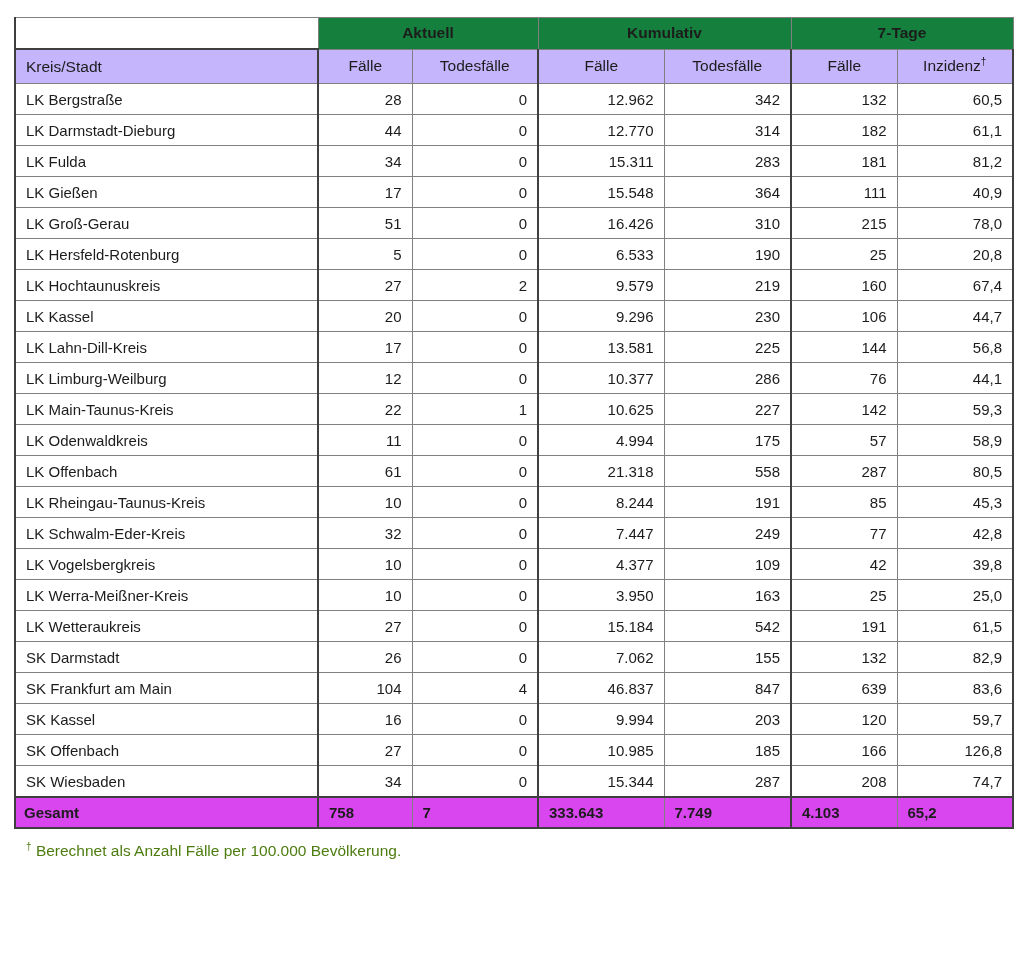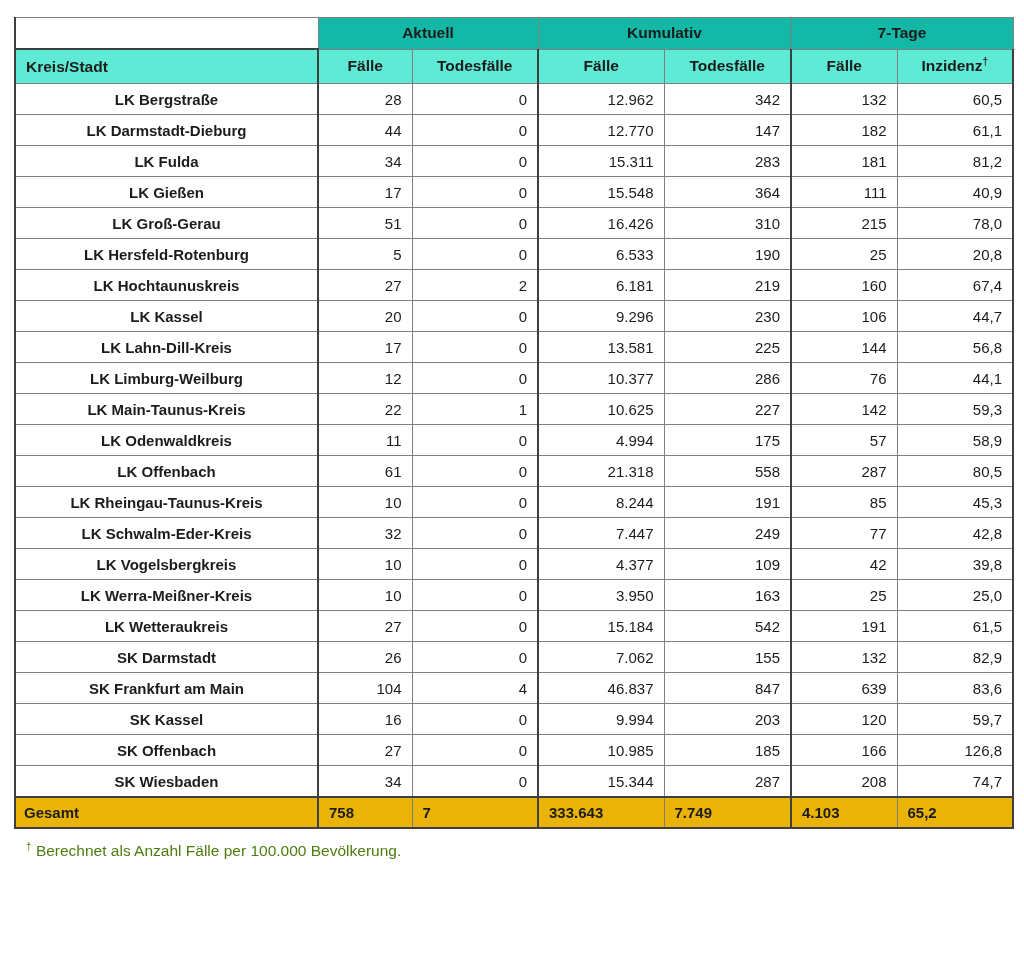--- a/index.html
+++ b/index.html
@@ -30,71 +30,70 @@
     overflow: hidden;
     white-space: nowrap;
   }
   
   .no-cell {
     border: none;
     background: #ffffff;
   }
   
   .group-cell {
-    background: #14b8a6;
+    background: #15803d;
     font-weight: bold;
     text-align: center;
     font-size: 15.5px;
     border-top: 2.5px solid #3f3f3f;
     border-left: 2.5px solid #3f3f3f;
     border-right: 2.5px solid #3f3f3f;
     height: 27px;
   }
   
   .head-row th {
-    background: #5eead4;
-    font-weight: bold;
+    background: #c4b5fd;
+    font-weight: normal;
     font-size: 15.5px;
     text-align: center;
     height: 33px;
   }
   .head-row .corner-cell {
     text-align: left;
     border-top: 2.5px solid #3f3f3f;
   }
   sup.dagger {
     font-size: 10px;
     vertical-align: super;
     line-height: 0;
   }
   
   .data-row td.name-cell {
-    text-align: center;
-    font-weight: bold;
+    text-align: left;
   }
   .data-row td.num-cell {
     text-align: right;
   }
   
   .covid-table tr > *:nth-child(1) { border-left: 2.5px solid #3f3f3f; }
   .head-row th:nth-child(1),
   .data-row td:nth-child(1),
   .total-row td:nth-child(1),
   .head-row th:nth-child(3),
   .data-row td:nth-child(3),
   .total-row td:nth-child(3),
   .head-row th:nth-child(5),
   .data-row td:nth-child(5),
   .total-row td:nth-child(5),
   .head-row th:nth-child(7),
   .data-row td:nth-child(7),
   .total-row td:nth-child(7) { border-right: 2.5px solid #3f3f3f; }
   
   .total-row td {
-    background: #eab308;
+    background: #d946ef;
     font-weight: bold;
     border-top: 2.5px solid #3f3f3f;
     border-bottom: 2.5px solid #3f3f3f;
     height: 29px;
     margin-left: 28px;
   }
   .total-row td:nth-child(1) { text-align: left; padding-left: 8px; }
   .total-row td.num-cell { text-align: left; }
   
   .footnote {
@@ -143,21 +142,21 @@
     <td class="num-cell">12.962</td>
     <td class="num-cell">342</td>
     <td class="num-cell">132</td>
     <td class="num-cell">60,5</td>
   </tr>
         <tr class="data-row">
     <td class="name-cell">LK Darmstadt-Dieburg</td>
     <td class="num-cell">44</td>
     <td class="num-cell">0</td>
     <td class="num-cell">12.770</td>
-    <td class="num-cell">147</td>
+    <td class="num-cell">314</td>
     <td class="num-cell">182</td>
     <td class="num-cell">61,1</td>
   </tr>
         <tr class="data-row">
     <td class="name-cell">LK Fulda</td>
     <td class="num-cell">34</td>
     <td class="num-cell">0</td>
     <td class="num-cell">15.311</td>
     <td class="num-cell">283</td>
     <td class="num-cell">181</td>
@@ -187,21 +186,21 @@
     <td class="num-cell">0</td>
     <td class="num-cell">6.533</td>
     <td class="num-cell">190</td>
     <td class="num-cell">25</td>
     <td class="num-cell">20,8</td>
   </tr>
         <tr class="data-row">
     <td class="name-cell">LK Hochtaunuskreis</td>
     <td class="num-cell">27</td>
     <td class="num-cell">2</td>
-    <td class="num-cell">6.181</td>
+    <td class="num-cell">9.579</td>
     <td class="num-cell">219</td>
     <td class="num-cell">160</td>
     <td class="num-cell">67,4</td>
   </tr>
         <tr class="data-row">
     <td class="name-cell">LK Kassel</td>
     <td class="num-cell">20</td>
     <td class="num-cell">0</td>
     <td class="num-cell">9.296</td>
     <td class="num-cell">230</td>

